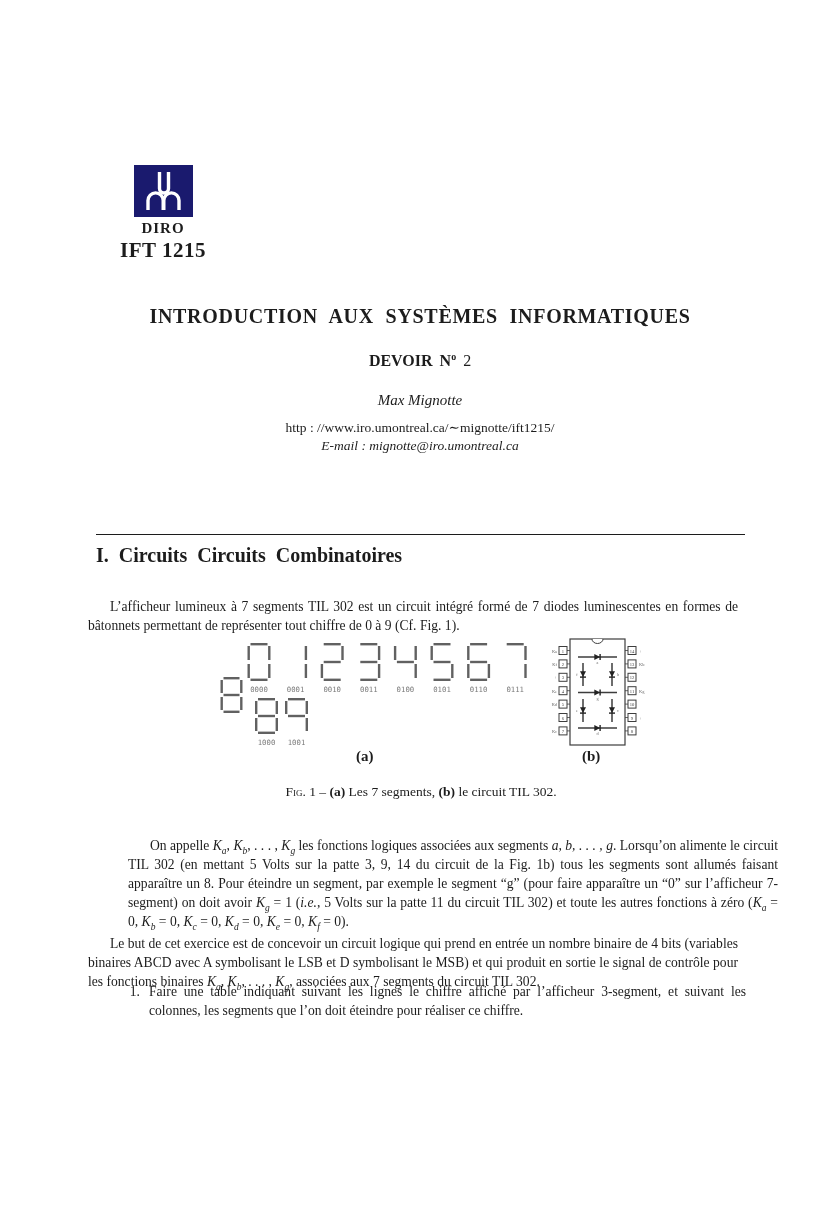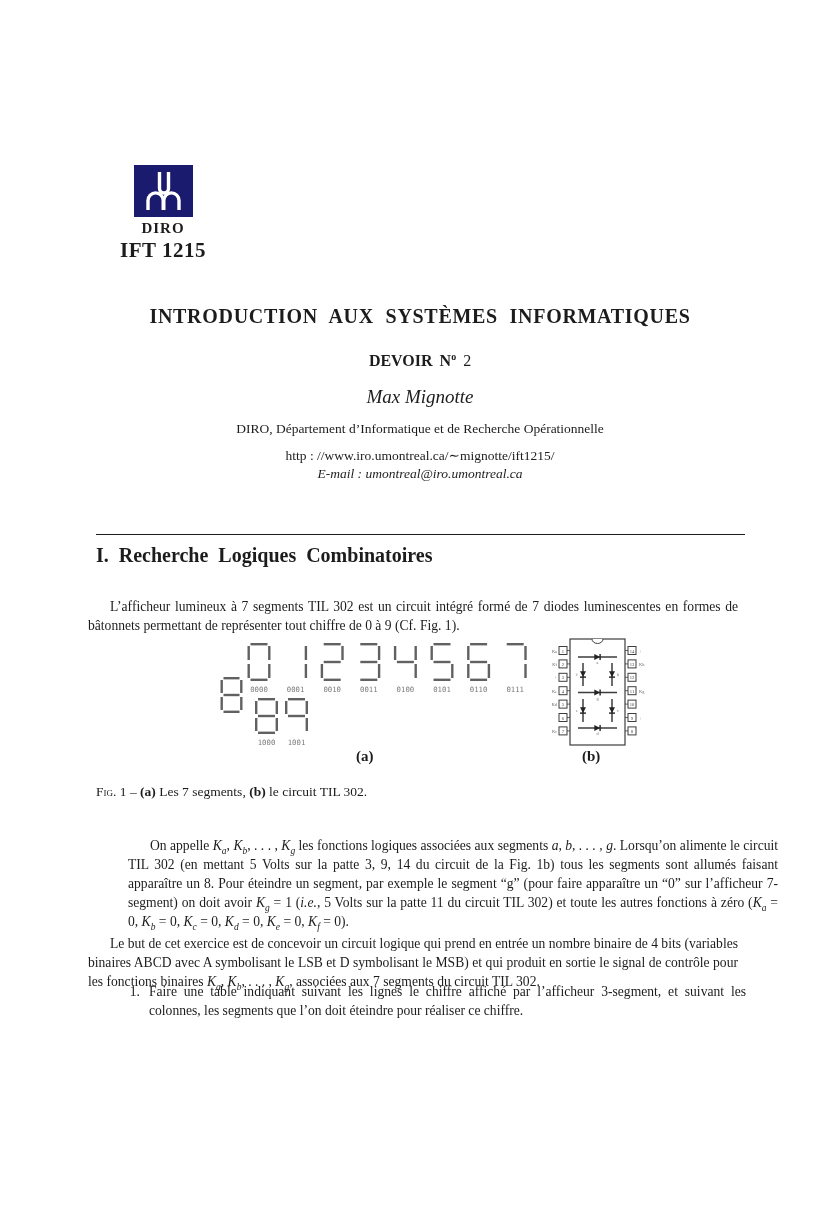--- a/index.html
+++ b/index.html
@@ -11,40 +11,40 @@
   
   .logo-block{left:118px;top:165px;width:90px;text-align:center;}
   .logo-svg{display:block;margin:0 auto;width:59px;height:52px;}
   .logo-line1{font-weight:bold;font-size:15px;letter-spacing:1px;margin-top:3px;}
   .logo-line2{font-weight:bold;font-size:21px;letter-spacing:0.5px;margin-top:1px;}
   
   .header{left:0;top:305px;width:840px;text-align:center;}
   .doc-title{font-size:20px;font-weight:bold;letter-spacing:0.7px;word-spacing:6px;}
   .doc-subtitle{font-size:16px;margin-top:24px;word-spacing:3px;}
   .doc-subtitle .b{font-weight:bold;}
-  .doc-author{font-size:19px;font-style:italic;margin-top:16px;}
+  .doc-author{font-size:15px;font-style:italic;margin-top:22px;}
   .doc-dept{font-size:13.5px;margin-top:13px;}
   .doc-url{font-size:13.5px;margin-top:10px;}
   .doc-email{font-size:13.5px;font-style:italic;margin-top:2px;}
   
   .rule{left:96px;top:534px;width:649px;border-top:1.6px solid #1c1c1c;height:0;}
   .sec-heading{left:96px;top:544px;font-size:20px;font-weight:bold;word-spacing:5px;}
   .para{left:88px;width:650px;font-size:13.6px;line-height:19.2px;text-align:justify;text-indent:22px;}
   .p1{top:583px;}
   .p2{top:822px;margin-left:40px;}
   .p3{top:920px;}
   sub{font-size:9.5px;line-height:0;}
   sup{font-size:10px;line-height:0;}
   
   .fig-a-svg{left:200px;top:632px;width:340px;height:122px;}
   .fig-b-svg{left:548px;top:630px;width:112px;height:122px;}
   .fig-sub-label{font-size:15px;font-weight:bold;}
   .fig-sub-a{left:356px;top:748px;}
   .fig-sub-b{left:582px;top:748px;}
-  .fig-caption{left:96px;top:784px;width:650px;font-size:13.5px;}
+  .fig-caption{left:96px;top:784px;width:650px;text-align:center;font-size:13.5px;}
   .sc{font-variant:small-caps;}
   
   .list{left:96px;top:982px;width:650px;font-size:13.6px;line-height:19.2px;}
   .list-item{display:flex;}
   .list-num{width:22px;text-align:right;padding-left:22px;flex:none;}
   .list-text{margin-left:9px;text-align:justify;}
 </style>
 </head>
 <body>
 
@@ -58,27 +58,26 @@
       <path d="M29.8 45 V35.5 a7.6 7.6 0 0 1 15.2 0 V45" fill="none" stroke="#ffffff" stroke-width="3.4"></path>
     </svg>
     <div class="logo-line1">DIRO</div>
     <div class="logo-line2">IFT 1215</div>
   </div>
 
   <div class="abs header">
     <div class="doc-title">INTRODUCTION AUX SYSTÈMES INFORMATIQUES</div>
     <div class="doc-subtitle"><span class="b">DEVOIR N<sup>o</sup></span> <span>2</span></div>
     <div class="doc-author">Max Mignotte</div>
-    <div class="doc-dept">DIRO, Département d’Informatique et de Recherche Opérationnelle</div>
     <div class="doc-url">http : //www.iro.umontreal.ca/∼mignotte/ift1215/</div>
-    <div class="doc-email">E-mail : umontreal@iro.umontreal.ca</div>
+    <div class="doc-email">E-mail : mignotte@iro.umontreal.ca</div>
   </div>
 
   <div class="abs rule"></div>
-  <div class="abs sec-heading">I. Recherche Logiques Combinatoires</div>
+  <div class="abs sec-heading">I. Circuits Circuits Combinatoires</div>
 
   <p class="abs para p1">L’afficheur lumineux à 7 segments TIL 302 est un circuit intégré formé de 7 diodes luminescentes en formes de bâtonnets permettant de représenter tout chiffre de 0 à 9 (Cf. Fig. 1).</p>
 
   <svg class="abs fig-a-svg" id="fig-a-svg" viewBox="0 0 340 122">
       <line x1="23.5" y1="46.2" x2="39.5" y2="46.2" stroke="#616161" stroke-width="2.4"></line>
       <line x1="41.3" y1="48" x2="41.3" y2="61" stroke="#616161" stroke-width="2.4"></line>
       <line x1="41.3" y1="65" x2="41.3" y2="78" stroke="#616161" stroke-width="2.4"></line>
       <line x1="23.5" y1="79.8" x2="39.5" y2="79.8" stroke="#616161" stroke-width="2.4"></line>
       <line x1="21.7" y1="65" x2="21.7" y2="78" stroke="#616161" stroke-width="2.4"></line>
       <line x1="21.7" y1="48" x2="21.7" y2="61" stroke="#616161" stroke-width="2.4"></line>

